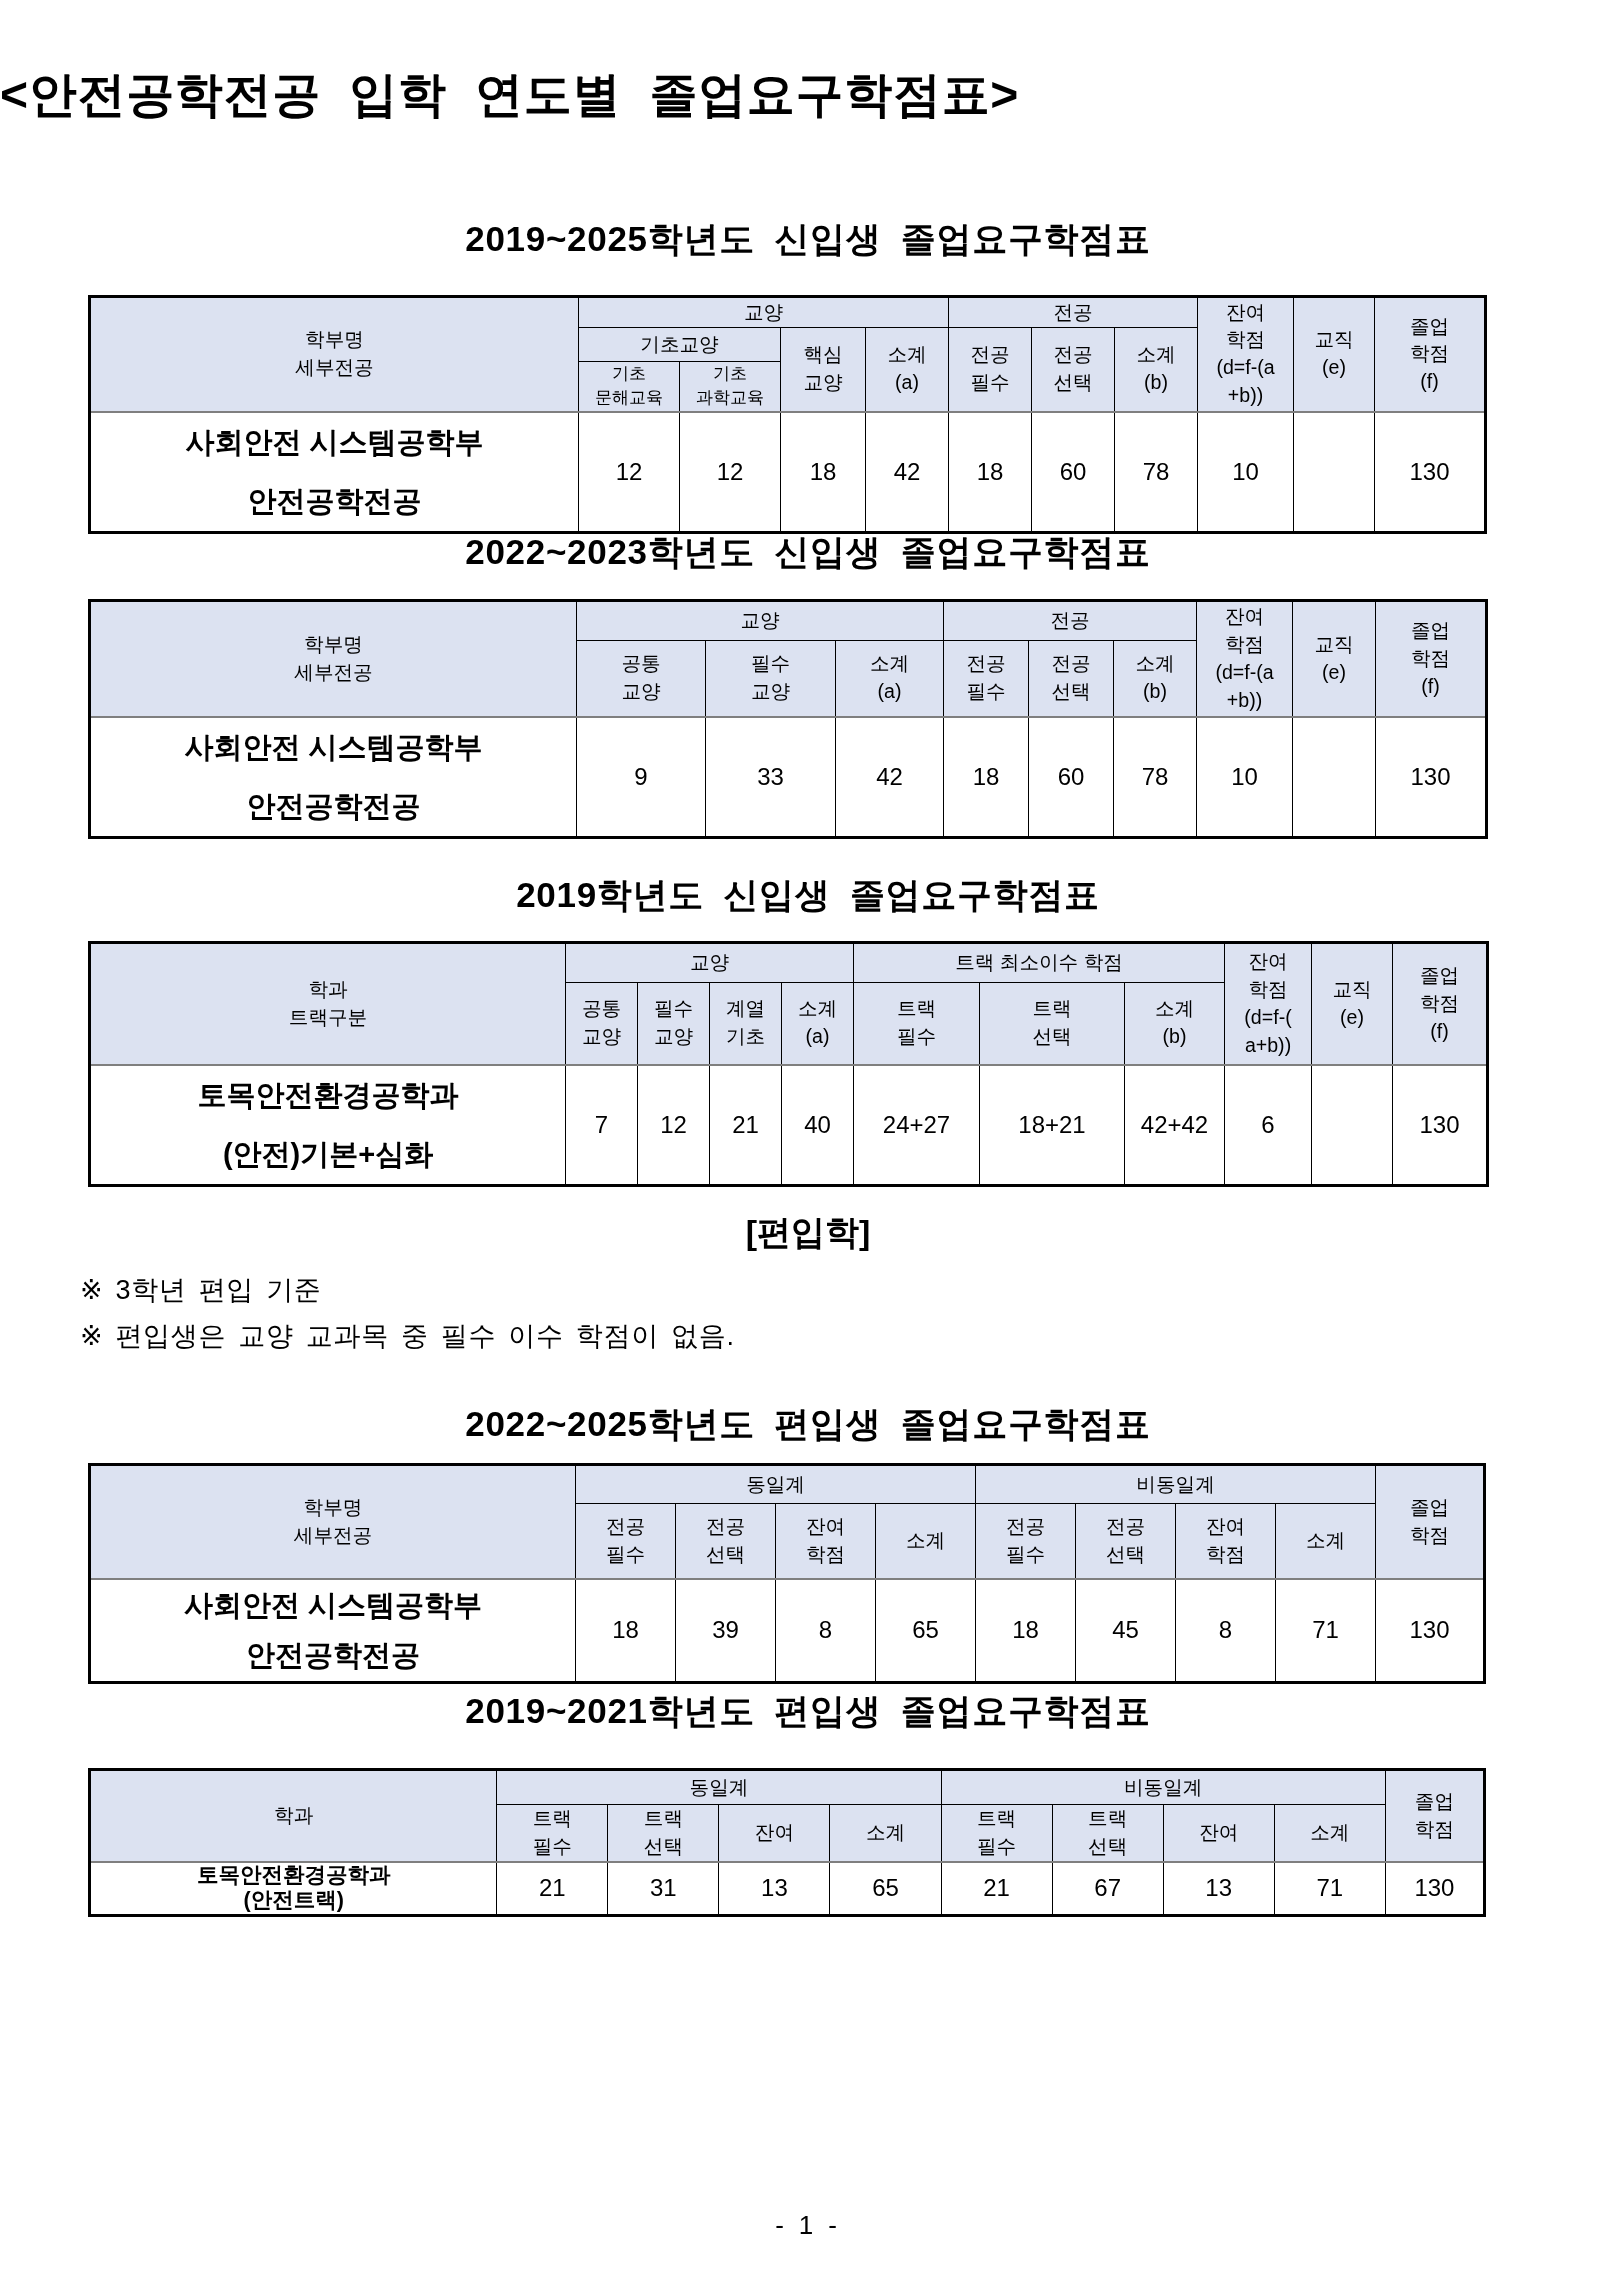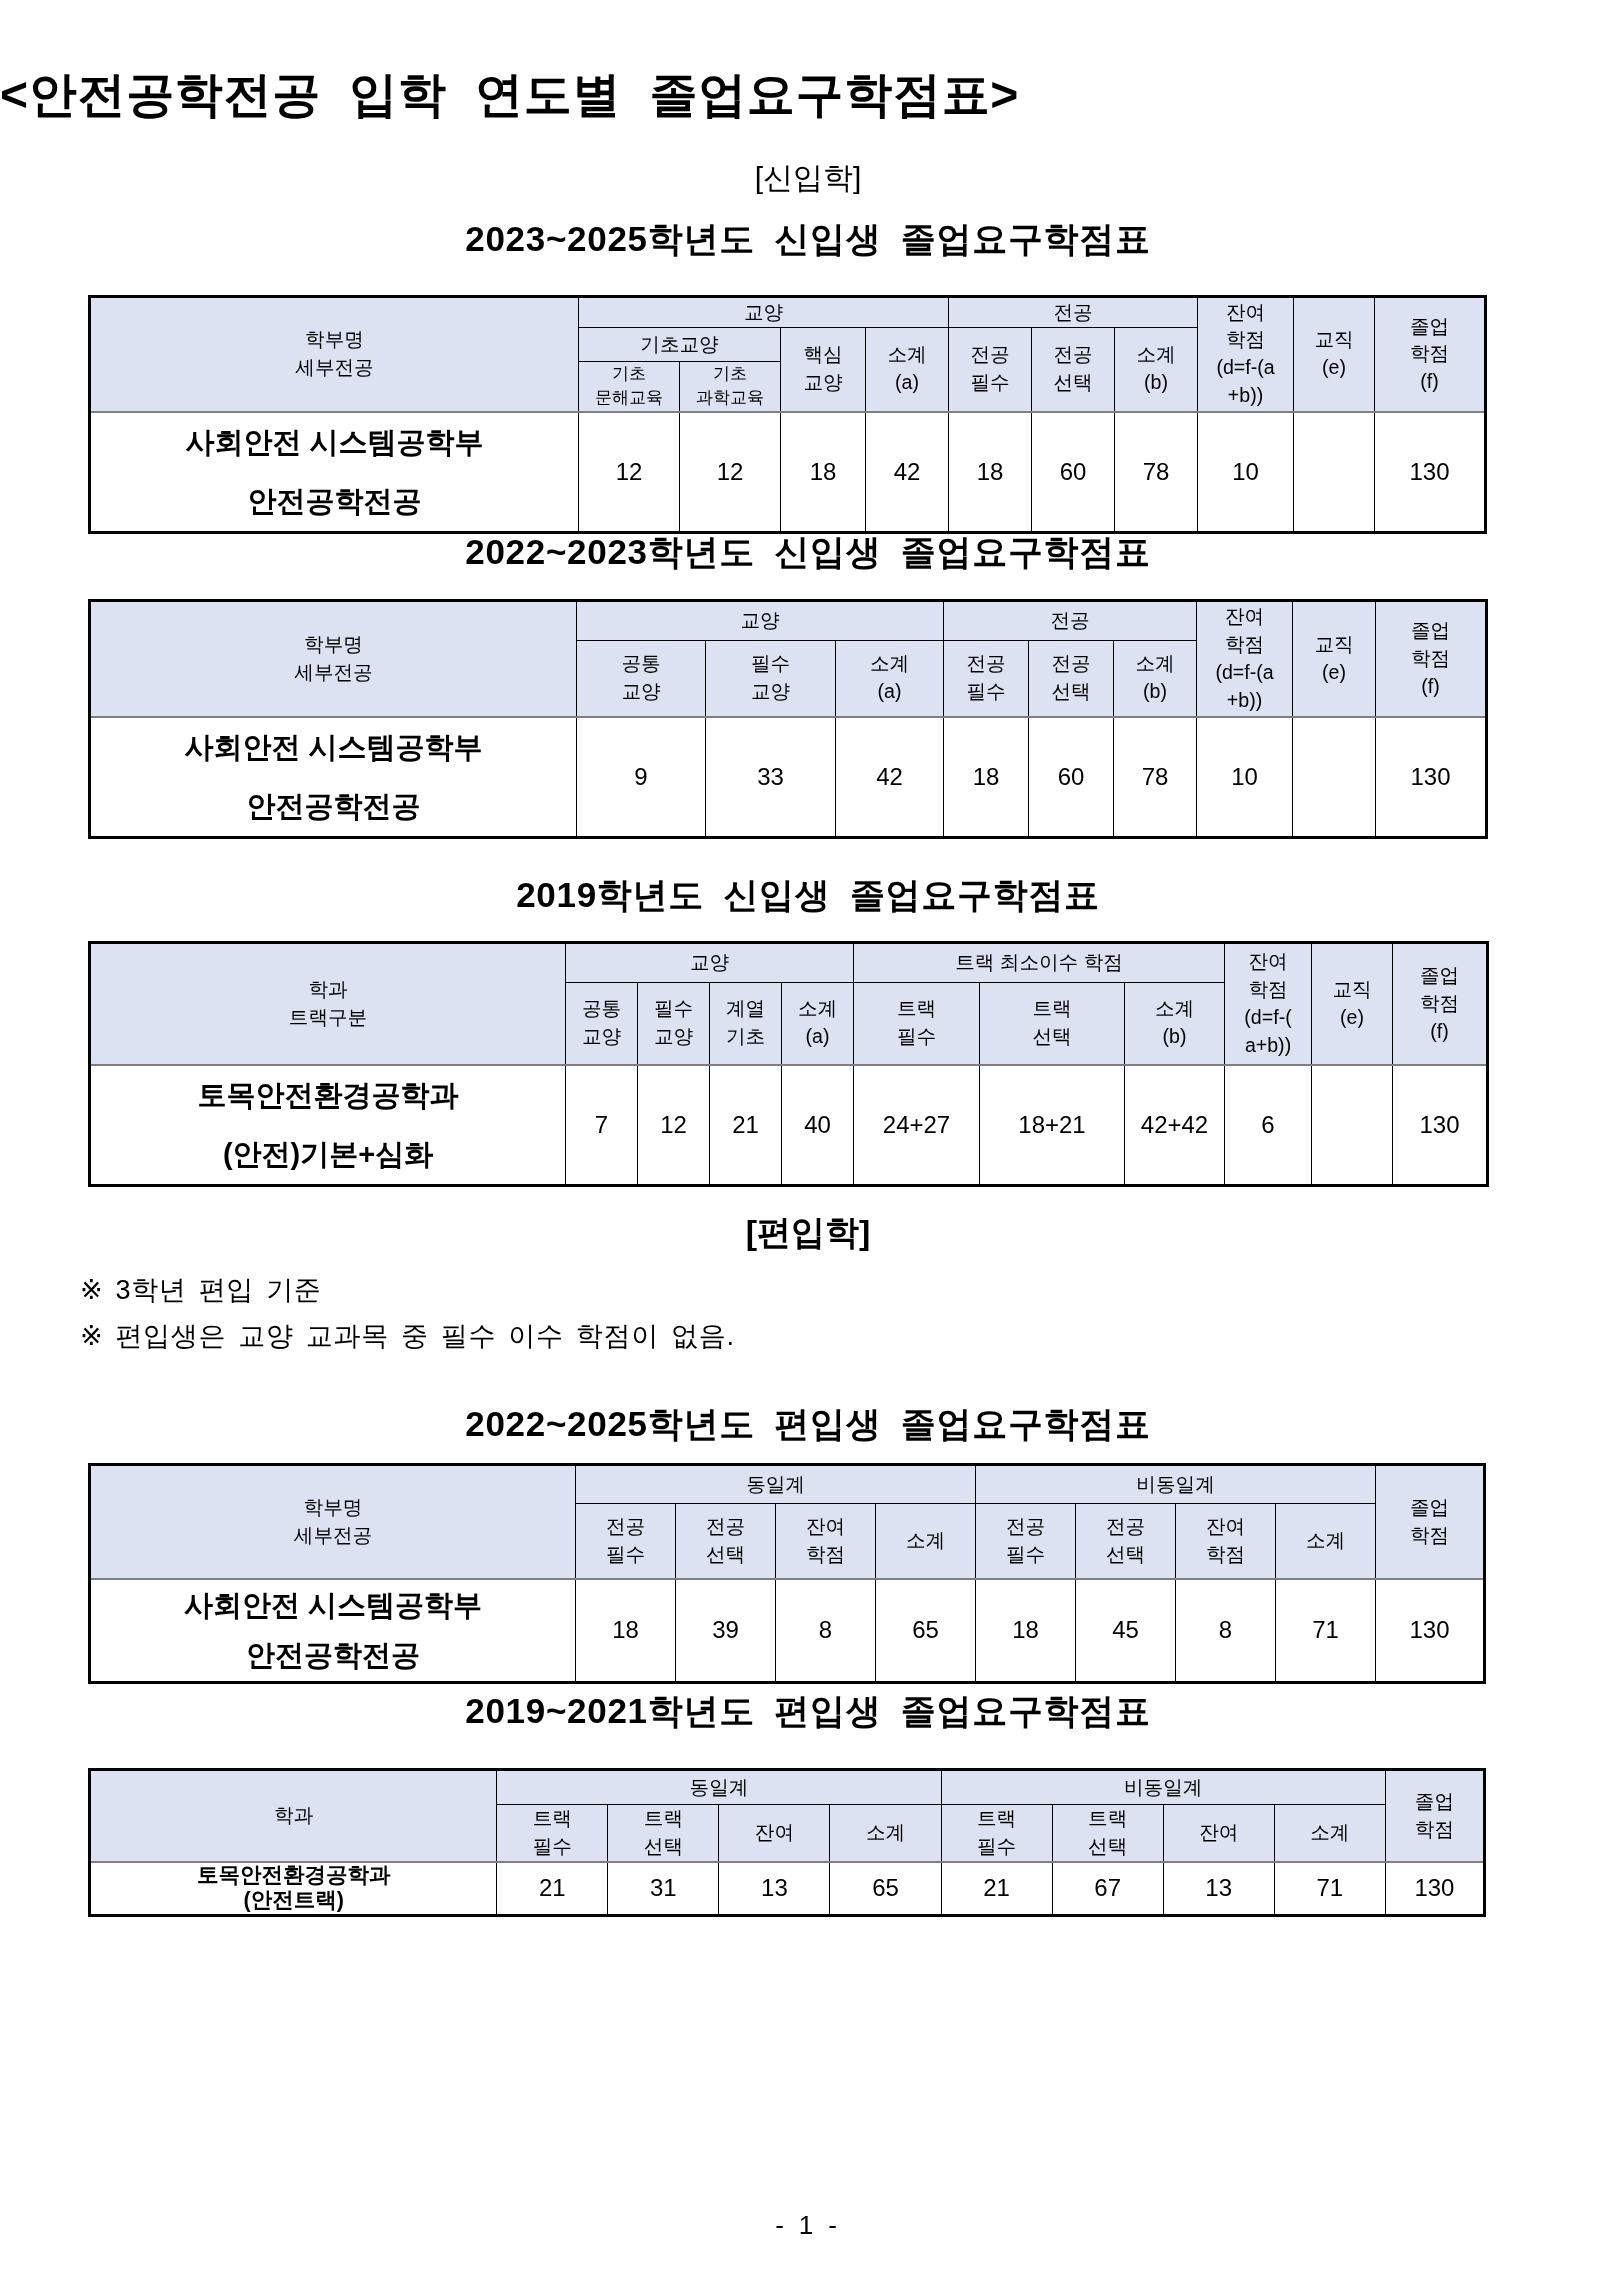--- a/index.html
+++ b/index.html
@@ -45,23 +45,22 @@
   td.name{font-size:29px;font-weight:bold;line-height:2.05;}
   table.t4 td.name{line-height:1.75;}
   table.t5 td.name{line-height:1.2;font-size:21.5px;}
 </style>
 </head>
 <body>
 
 <div class="page">
 
   <h1 class="main-title">&lt;안전공학전공 입학 연도별 졸업요구학점표&gt;</h1>
-  <div class="section-label" style="top:158px">[신입학]</div>
-
-  <h2 class="tbl-title" style="top:216px">2023~2025학년도 신입생 졸업요구학점표</h2>
+
+  <h2 class="tbl-title" style="top:216px">2019~2025학년도 신입생 졸업요구학점표</h2>
   <table class="grid t1" style="top:295px">
     <colgroup>
       <col style="width:489px">
         <col style="width:101px">
         <col style="width:101px">
         <col style="width:85px">
       <col style="width:83px">
         <col style="width:83px">
         <col style="width:83px">
         <col style="width:83px">

